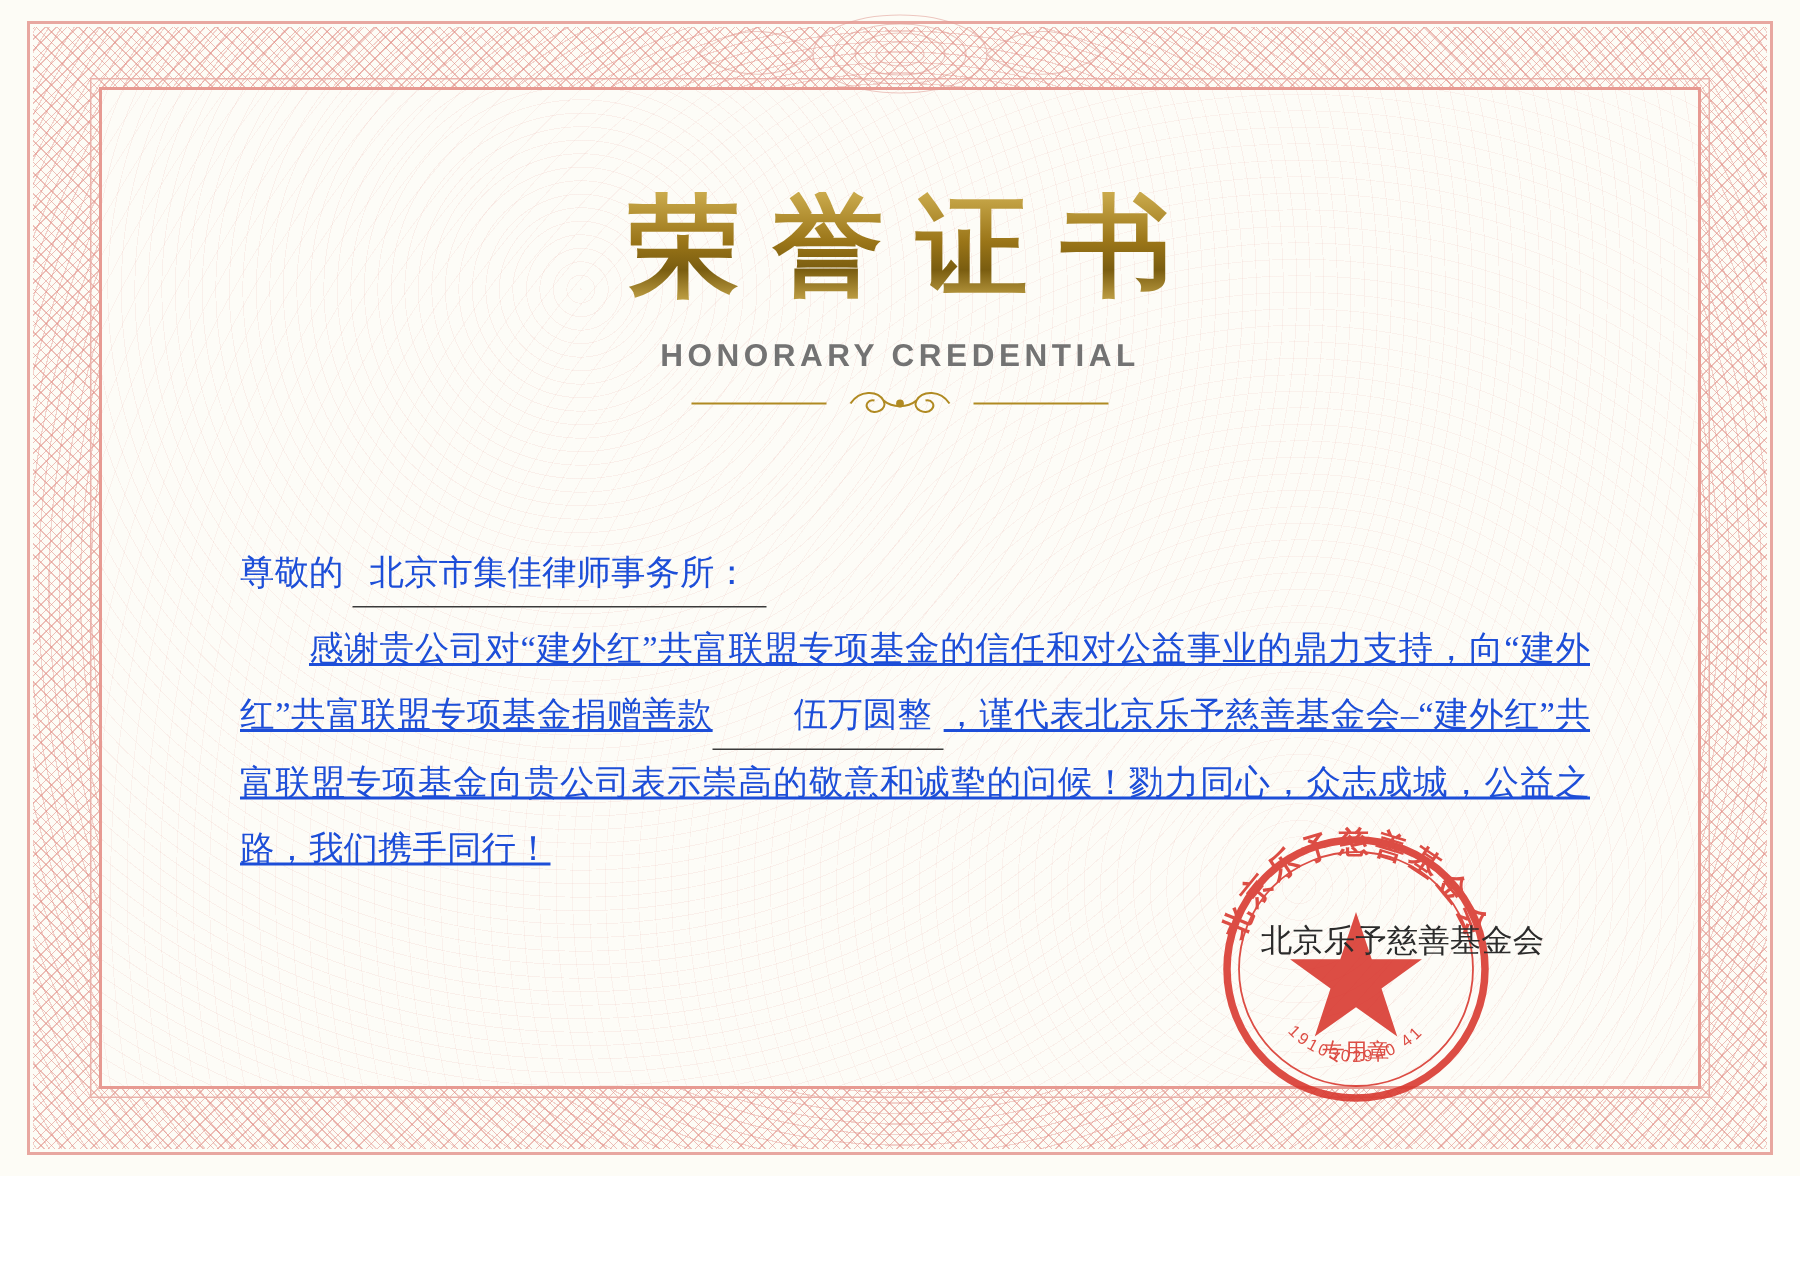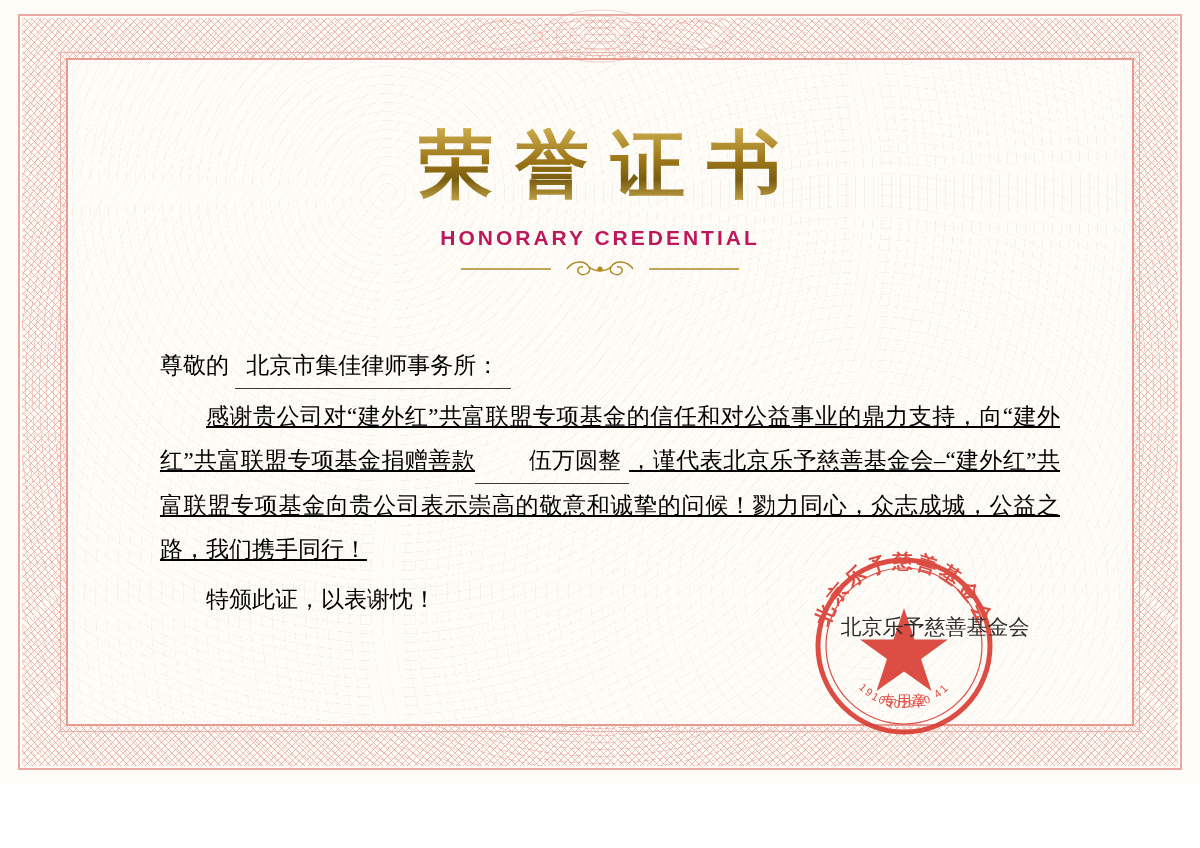--- a/index.html
+++ b/index.html
@@ -139,38 +139,38 @@
   .title-en {
     position: absolute;
     left: 0;
     right: 0;
     top: 226px;
     text-align: center;
     font-family: "Liberation Sans", sans-serif;
     font-size: 21px;
     font-weight: 700;
     letter-spacing: 3px;
-    color: #be185d;
+    color: #737373;
   }
   .title-flourish {
     position: absolute;
     left: 50%;
     top: 254px;
     transform: translateX(-50%);
     width: 290px;
     height: 30px;
   }
 
   
   .body-text {
     position: absolute;
     left: 160px;
     right: 140px;
-    top: 344px;
-    color: #000000;
+    top: 360px;
+    color: #1d4ed8;
     font-family: "Liberation Serif", "DejaVu Serif", serif;
     font-size: 23px;
     line-height: 44px;
   }
   .salutation {
     white-space: nowrap;
   }
   .salutation .lead { }
   .blank-name {
     display: inline-block;
@@ -258,21 +258,20 @@
   <div class="body-text">
     <div class="salutation">
       <span class="lead">尊敬的</span>
       <span class="blank-name">北京市集佳律师事务所：</span>
     </div>
 
     <div class="para">
       <span>感谢贵公司对“建外红”共富联盟专项基金的信任和对公益事业的鼎力支持，向“建外红”共富联盟专项基金捐赠善款</span><span class="amount">伍万圆整</span><span>，谨代表北京乐予慈善基金会–“建外红”共富联盟专项基金向贵公司表示崇高的敬意和诚挚的问候！勠力同心，众志成城，公益之路，我们携手同行！</span>
     </div>
 
-    <div class="para-2">特颁此证，以表谢忱！</div>
   </div>
 
   <svg class="seal" viewBox="0 0 200 200">
     <defs>
       <path id="sealArcTop" d="M 22,100 A 78,78 0 0 1 178,100"></path>
       <path id="sealArcBottom" d="M 38,100 A 62,62 0 0 0 162,100"></path>
     </defs>
     <g opacity="0.88">
       <circle cx="100" cy="100" r="86" fill="none" stroke="#d8352c" stroke-width="5"></circle>
       <circle cx="100" cy="100" r="78" fill="none" stroke="#d8352c" stroke-width="1.2"></circle>

